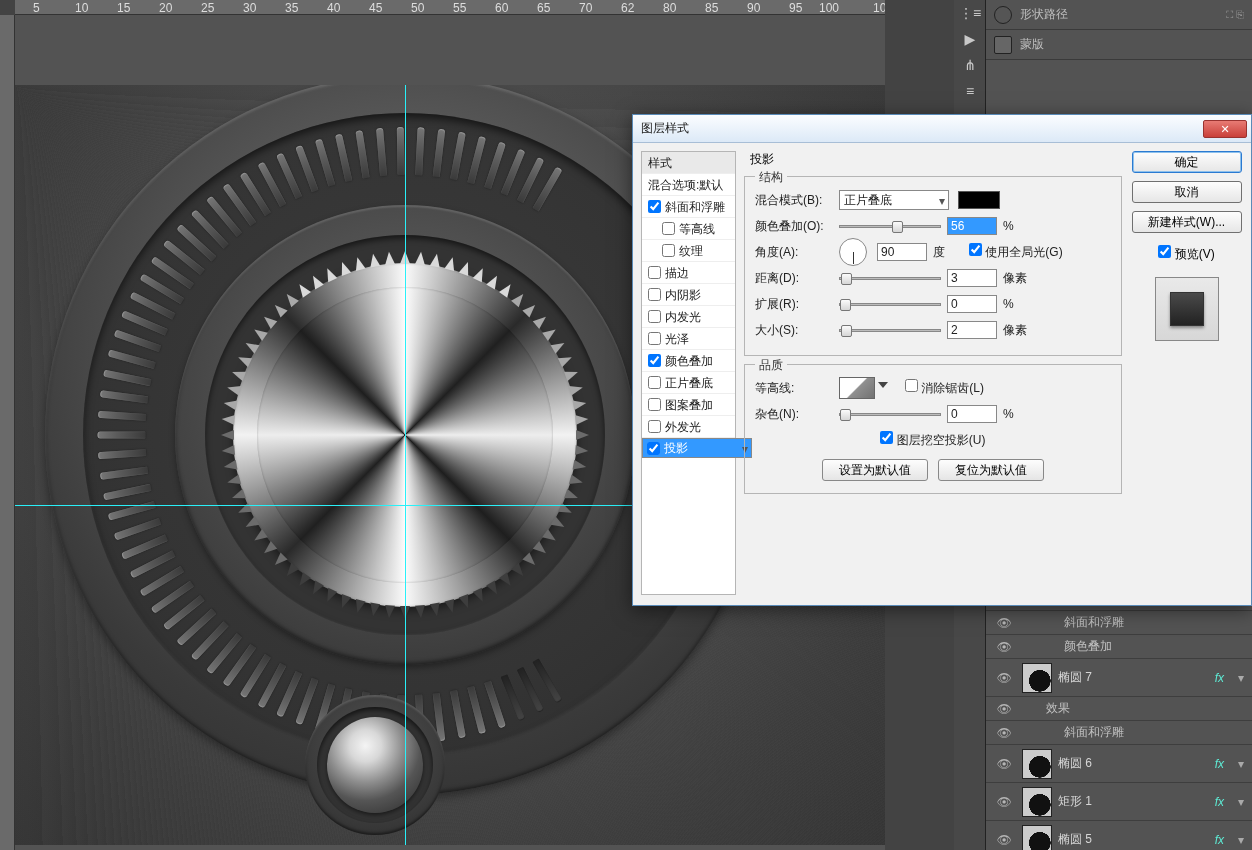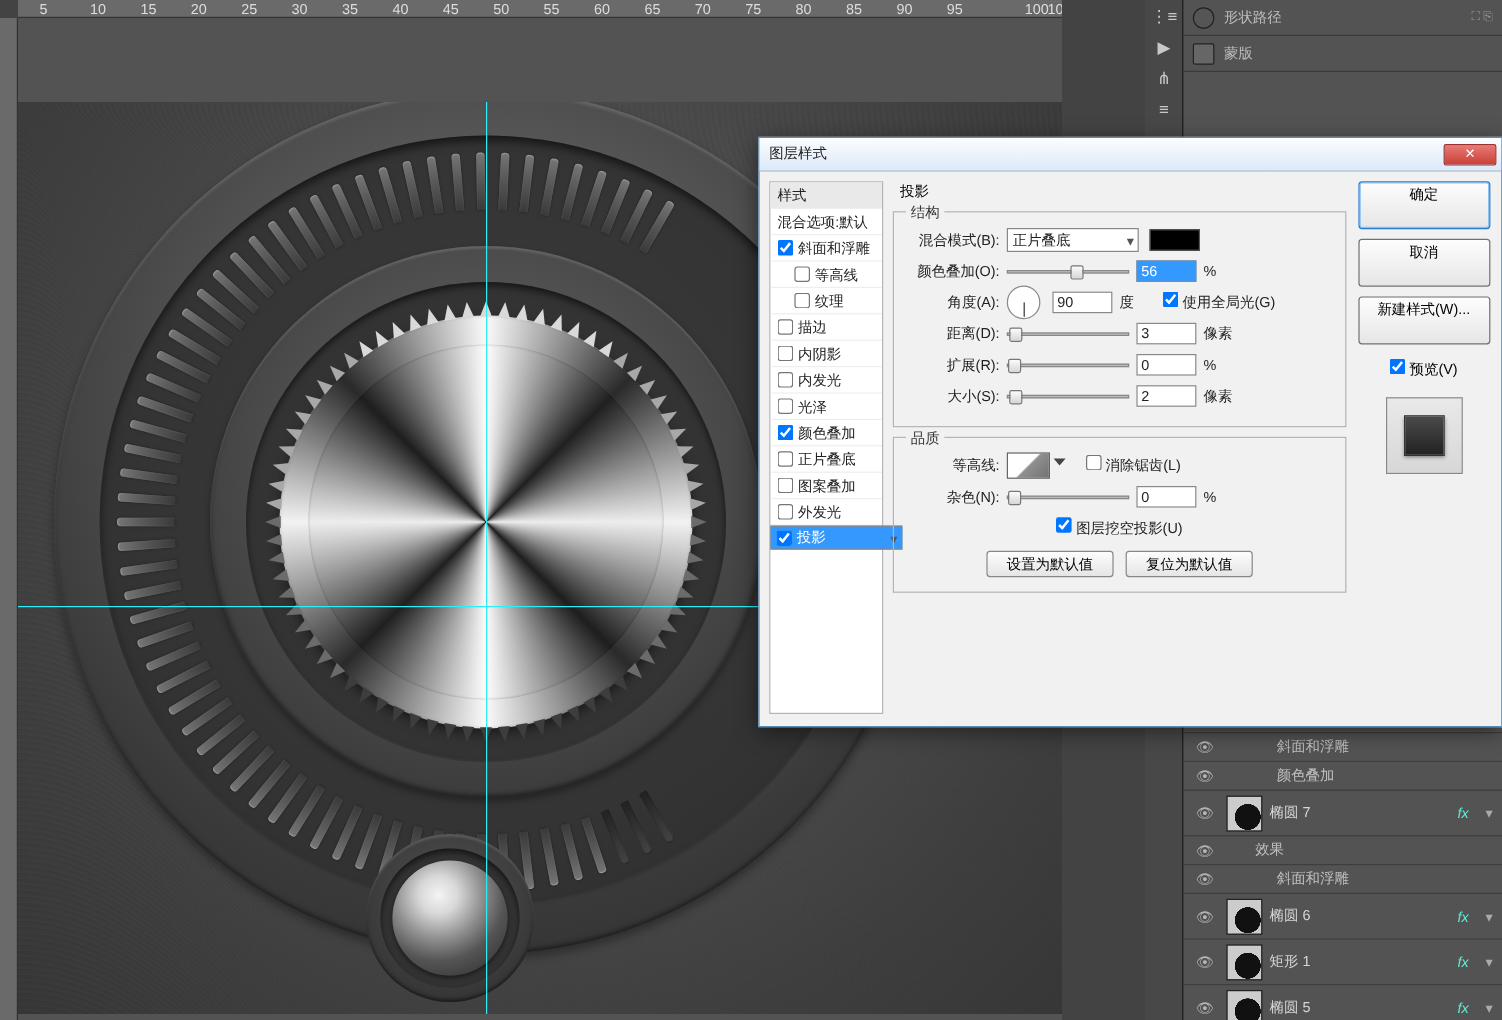--- a/index.html
+++ b/index.html
@@ -53,34 +53,34 @@
 .body{position:absolute;top:36px;left:8px;right:8px;bottom:10px;display:flex;gap:8px}
 .styles{width:95px;border:1px solid #b5b5b5;background:#fff}
 .srow{height:22px;line-height:22px;padding:0 6px;border-bottom:1px solid #eee;font-size:12px;color:#222;display:flex;align-items:center;gap:4px;white-space:nowrap}
 .srow.head{background:#e9e9e9;font-weight:400}
 .srow.sel{background:#3399ff;color:#fff}
 .srow input[type=checkbox]{width:13px;height:13px}
 .mid{flex:1;display:flex;flex-direction:column;gap:8px}
 .fs{border:1px solid #b5b5b5;padding:10px 10px 12px;position:relative}
 .fs .leg{position:absolute;top:-8px;left:10px;background:#f1f1f1;padding:0 4px;font-size:12px;color:#333}
 .frow{display:flex;align-items:center;height:26px;gap:6px;font-size:12px;color:#222}
-.lbl{width:78px;text-align:right}
+.lbl{width:78px;}
 .sel{width:110px;height:20px;border:1px solid #888;background:#fff;padding:0 18px 0 4px;position:relative;line-height:18px}
 .sel::after{content:'▾';position:absolute;right:3px;top:1px;color:#555}
 .sw{width:42px;height:18px;border:1px solid #555;background:#000;margin-left:3px}
 .track{width:102px;height:3px;background:#bcbcbc;border:1px solid #888;position:relative}
 .thumbS{position:absolute;top:-5px;width:11px;height:12px;background:linear-gradient(#fbfbfb,#d6d6d6);border:1px solid #777;border-radius:2px}
 .num{width:50px;height:18px;border:1px solid #888;background:#fff;padding:0 3px;line-height:16px}
 .num.hl{background:#3399ff;color:#fff}
 .u{width:30px}
 .ang{width:28px;height:28px;border:1px solid #888;border-radius:50%;background:#fff;position:relative;margin-right:4px}
 .ang::after{content:'';position:absolute;left:50%;top:50%;width:1px;height:12px;background:#333;transform-origin:top;transform:rotate(0deg)}
 .btn{height:22px;padding:0 16px;border:1px solid #888;background:linear-gradient(#fdfdfd,#e5e5e5);border-radius:3px;line-height:20px;text-align:center}
 .btns{width:113px;display:flex;flex-direction:column;gap:8px;align-items:center}
-.btn2{width:110px;height:40px;border:1px solid #707070;background:linear-gradient(#fdfdfd,#e6e6e6);border-radius:3px;line-height:20px;text-align:center}
+.btn2{width:110px;height:22px;border:1px solid #707070;background:linear-gradient(#fdfdfd,#e6e6e6);border-radius:3px;line-height:20px;text-align:center}
 .btn2.def{border:1px solid #2a7ad1;box-shadow:0 0 0 1px #8ec1ec inset}
 .prev{width:64px;height:64px;border:1px solid #888;background:linear-gradient(#e9e9e9,#d7d7d7);display:flex;align-items:center;justify-content:center;margin-top:6px}
 .prev div{width:34px;height:34px;background:linear-gradient(#4a4a4a,#222);border:1px solid #333;box-shadow:0 2px 3px rgba(0,0,0,.4)}
 .contour{width:36px;height:22px;border:1px solid #666;background:linear-gradient(135deg,#fff 0%,#fff 48%,#8f8f8f 52%,#727272 100%);position:relative}
 .contour::after{content:'';position:absolute;right:-14px;top:4px;border-left:5px solid transparent;border-right:5px solid transparent;border-top:6px solid #444}
 .brow{display:flex;gap:10px;justify-content:center;margin-top:6px}
 </style>
 </head>
 <body>
 
@@ -92,26 +92,26 @@
     <span style="left: 186px;">25</span>
     <span style="left: 228px;">30</span>
     <span style="left: 270px; text-align: center;">35</span>
     <span style="left: 312px;">40</span>
     <span style="left: 354px;">45</span>
     <span style="left: 396px;">50</span>
     <span style="left: 438px;">55</span>
     <span style="left: 480px;">60</span>
     <span style="left: 522px;">65</span>
     <span style="left: 564px;">70</span>
-    <span style="left: 606px;">75</span>
+    <span style="left: 606px;">62</span>
     <span style="left: 648px;">80</span>
     <span style="left: 690px;">85</span>
     <span style="left: 732px;">90</span>
     <span style="left: 774px;">95</span>
-    <span style="left: 839px;">100</span>
+    <span style="left: 804px;">100</span>
     <span style="left: 858px;">105</span>
   </div>
 <div class="ruler-v"></div>
 <div class="canvas-bg"></div>
 
 <div class="artboard">
   <div class="noise"></div>
   <div class="wrap">
     <div class="ring-outer"></div>
     <div class="ring-inset"></div>

